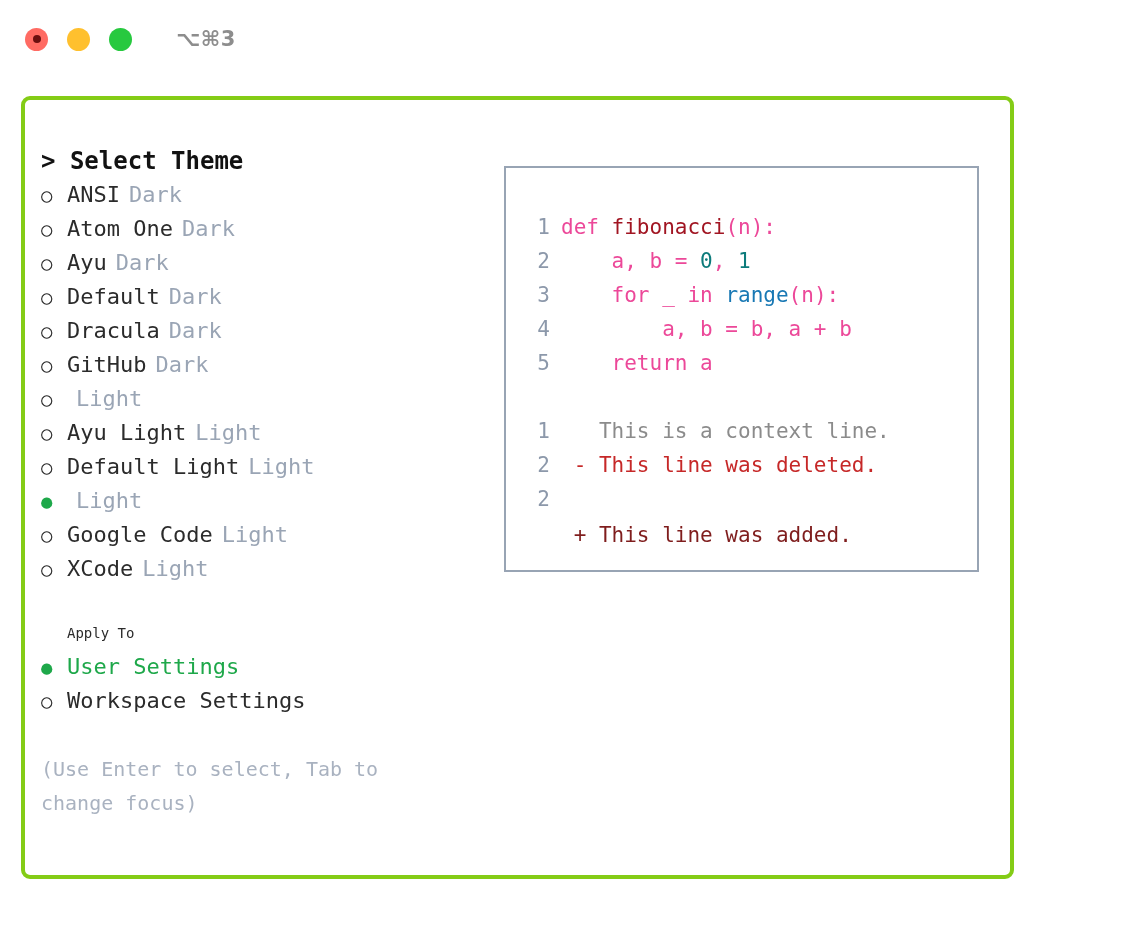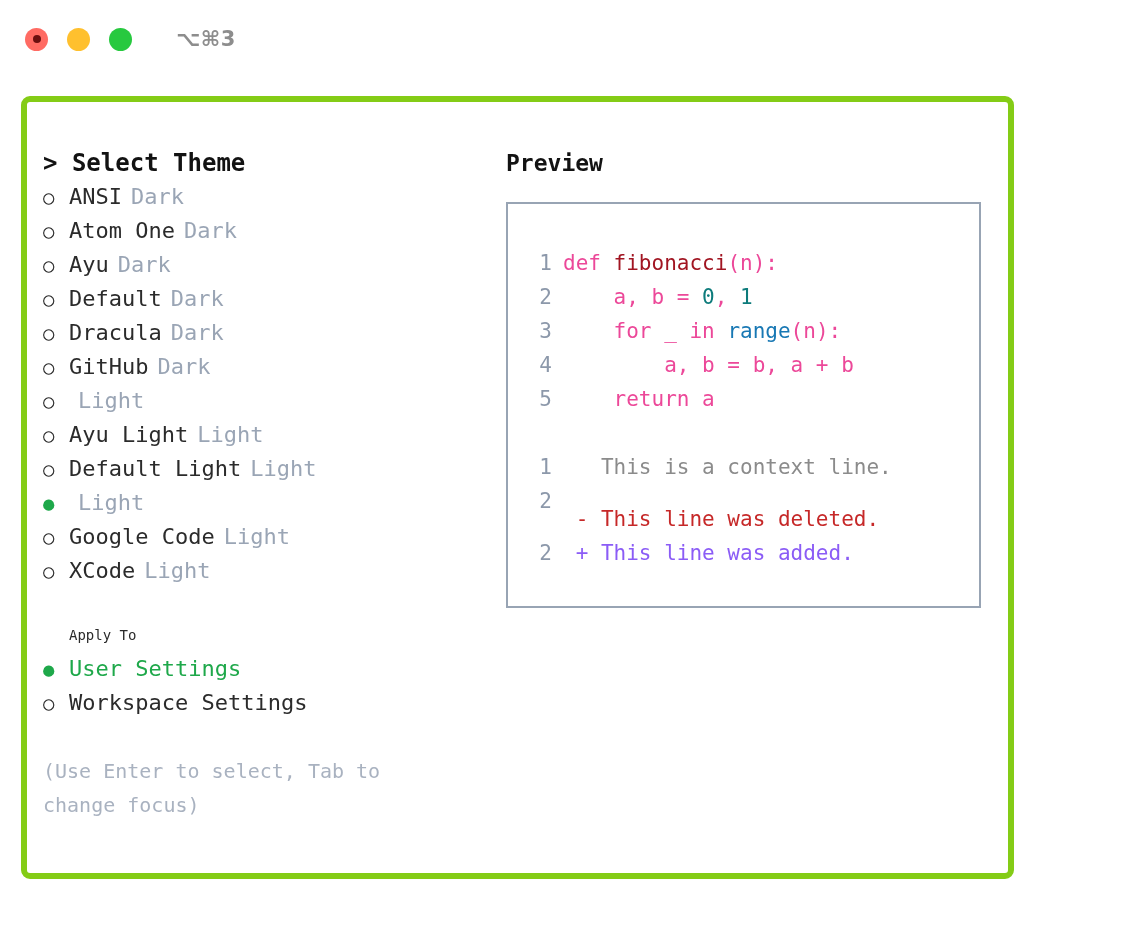--- a/index.html
+++ b/index.html
@@ -67,21 +67,21 @@
     white-space: pre;
   }
 
   
   .card {
     position: absolute;
     left: 21px;
     top: 96px;
     width: 993px;
     height: 783px;
-    border: 6px solid #84cc16;
+    border: 4px solid #84cc16;
     border-radius: 9px;
     box-sizing: border-box;
     background: #ffffff;
   }
 
   .columns {
     position: absolute;
     left: 0; top: 0;
     width: 100%;
     height: 100%;
@@ -184,22 +184,22 @@
   .ctext { color: #24292e; white-space: pre; }
 
   .tok-fn    { color: #a11522; text-align: center; }
   .tok-num   { color: #0d7b7b; }
   .tok-call  { color: #1878b4; }
   .tok-plain { color: #ec4899; }
 
   .blankline { height: 34px; }
 
   .diff-ctx  { color: #8b8b8b; }
-  .diff-del  { color: #c62828; margin-top: 18px; }
-  .diff-add  { color: #8b5cf6; }
+  .diff-del  { color: #c62828; }
+  .diff-add  { color: #7f1d1d; margin-top: 36px; }
 </style>
 </head>
 <body>
 
 <div class="page">
 
   <div class="titlebar">
     <div class="traffic">
       <div class="dot red"></div>
       <div class="dot amber"></div>
@@ -237,21 +237,20 @@
             <div class="opt selected"><span class="marker">●</span><span class="opt-label">User Settings</span></div>
             <div class="opt"><span class="marker">○</span><span class="opt-label">Workspace Settings</span></div>
           </div>
 
         <div class="spacer-md"></div>
 
         <div class="hint">(Use Enter to select, Tab to change focus)</div>
       </div>
 
       <div class="right">
-        <div class="preview-title">Preview</div>
 
         <div class="preview-box">
           <div class="code" id="code-block"><div class="cline"><span class="lnum">1</span><span class="ctext"><span class="tok-plain">def </span><span class="tok-fn">fibonacci</span><span class="tok-plain">(n):</span></span></div><div class="cline"><span class="lnum">2</span><span class="ctext"><span class="tok-plain">    a, b = </span><span class="tok-num">0</span><span class="tok-plain">, </span><span class="tok-num">1</span></span></div><div class="cline"><span class="lnum">3</span><span class="ctext"><span class="tok-plain">    for _ in </span><span class="tok-call">range</span><span class="tok-plain">(n):</span></span></div><div class="cline"><span class="lnum">4</span><span class="ctext"><span class="tok-plain">        a, b = b, a + b</span></span></div><div class="cline"><span class="lnum">5</span><span class="ctext"><span class="tok-plain">    return a</span></span></div></div>
           <div class="blankline"></div>
           <div class="code" id="diff-block"><div class="cline"><span class="lnum">1</span><span class="ctext diff-ctx">   This is a context line.</span></div><div class="cline"><span class="lnum">2</span><span class="ctext diff-del"> - This line was deleted.</span></div><div class="cline"><span class="lnum">2</span><span class="ctext diff-add"> + This line was added.</span></div></div>
         </div>
       </div>
 
     </div>
   </div>

